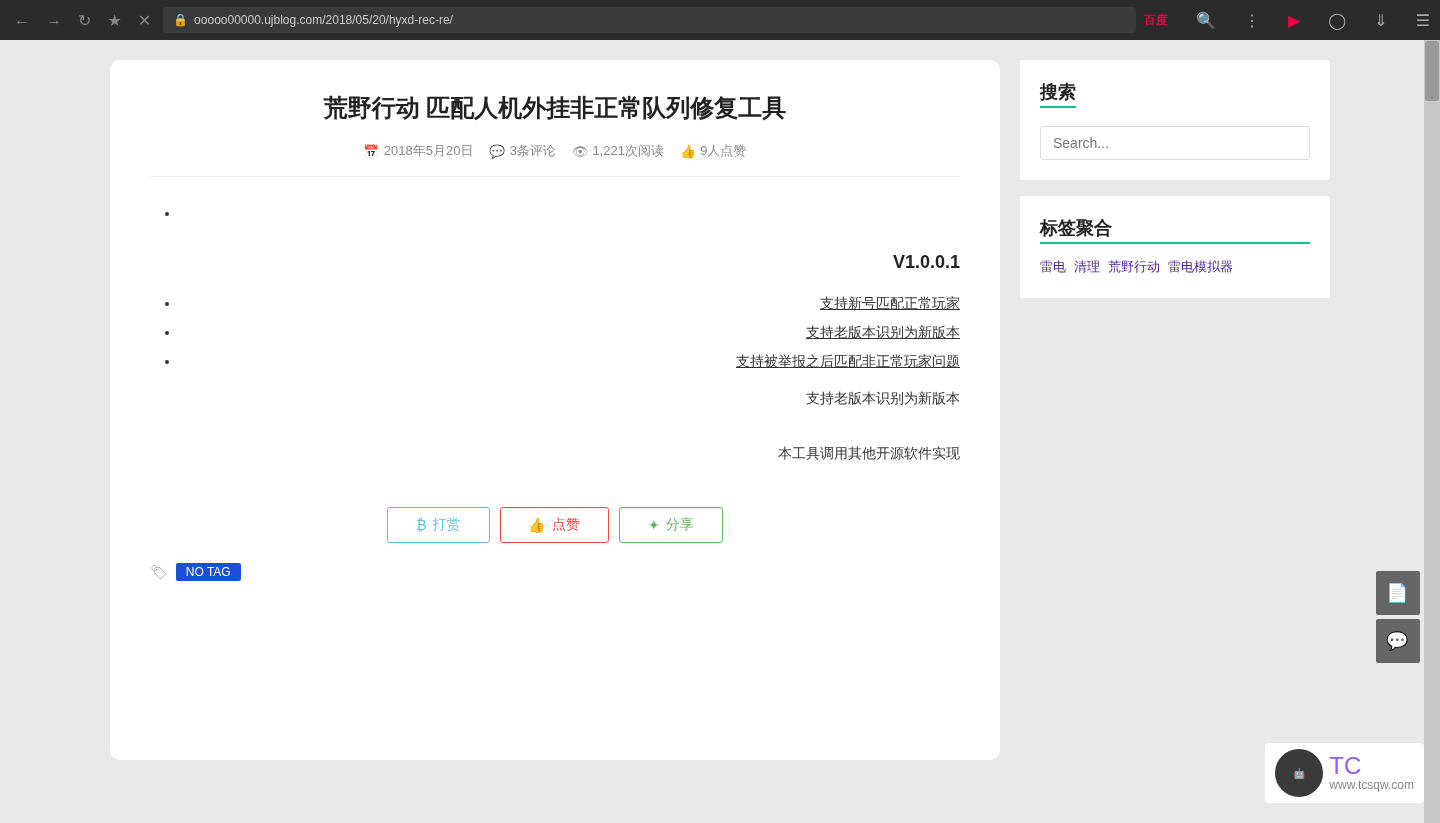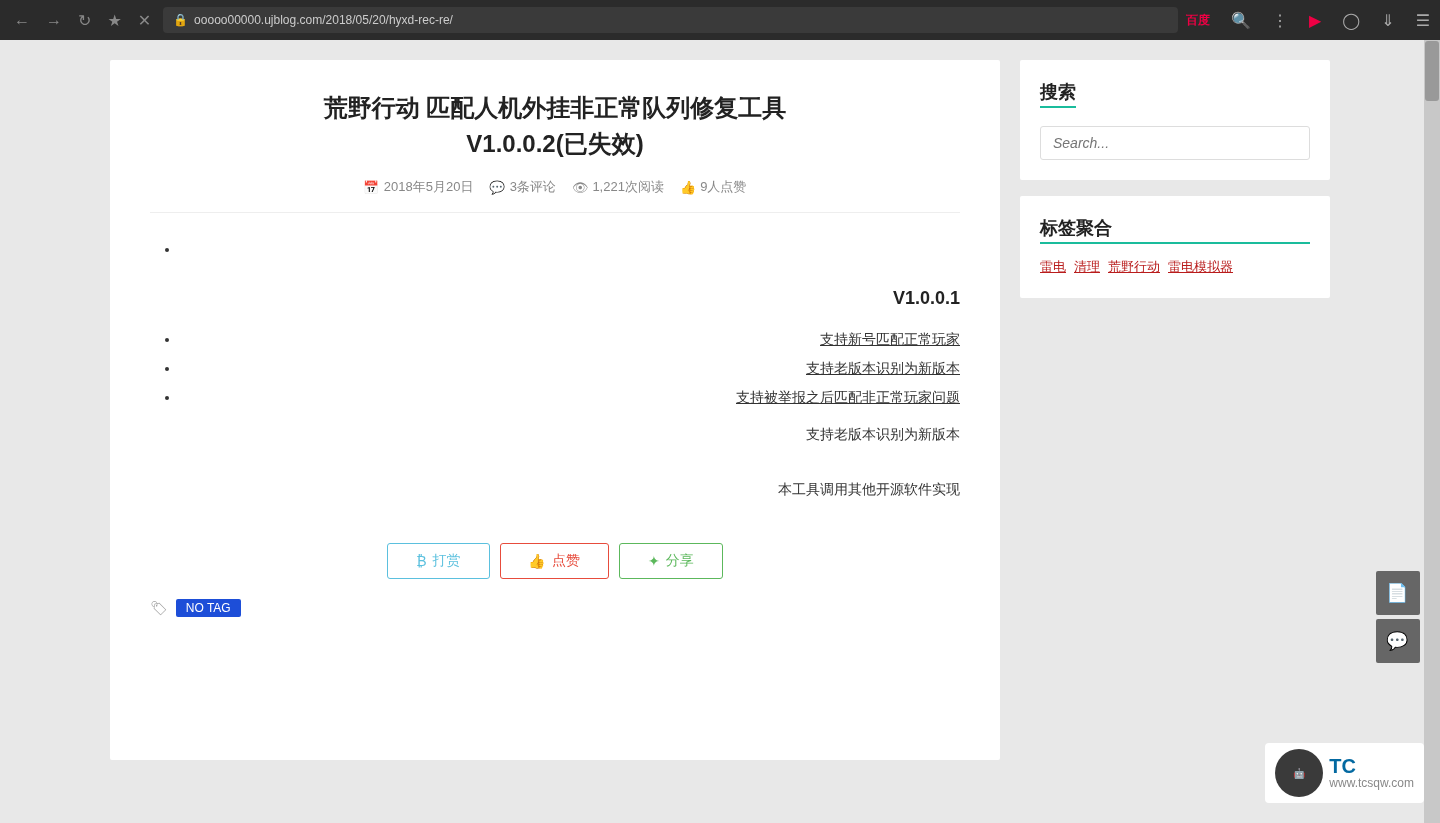--- a/index.html
+++ b/index.html
@@ -33,21 +33,21 @@
       display: flex;
       align-items: center;
       padding: 0 10px;
       color: #ccc;
       font-size: 12px;
     }
     .browser-lock-icon { color: #aaa; margin-right: 6px; font-size: 12px; }
     .browser-right-icons {
       display: flex;
       align-items: center;
-      gap: 21px;
+      gap: 28px;
       color: #aaa;
       font-size: 16px;
     }
     .browser-right-icons span { cursor: pointer; }
 
     
     .scrollbar-right {
       position: fixed;
       right: 0;
       top: 40px;
@@ -76,21 +76,21 @@
       max-width: 1260px;
       margin: 0 auto;
       gap: 20px;
       padding: 0 20px;
     }
 
     
     .main-article {
       flex: 1;
       background: #fff;
-      border-radius: 2px;
+      border-radius: 10px;
       padding: 30px 40px 30px 40px;
       min-height: 700px;
     }
 
     .article-title {
       text-align: center;
       font-size: 24px;
       font-weight: bold;
       color: #222;
       line-height: 1.5;
@@ -199,39 +199,37 @@
 
     .search-input {
       width: 100%;
       border: 1px solid #ddd;
       border-radius: 3px;
       padding: 8px 12px;
       font-size: 14px;
       color: #999;
       outline: none;
       margin-top: 6px;
-      font-style: italic;
     }
 
     .tags-widget .widget-title {
       display: block;
     }
 
     .tags-list {
       display: flex;
       flex-wrap: wrap;
       gap: 8px;
       margin-top: 12px;
     }
     .tag-item {
-      color: #b91c1c;
+      color: #4c1d95;
       font-size: 13px;
       cursor: pointer;
       padding: 2px 0;
-      text-decoration: underline;
     }
 
     
     .floating-buttons {
       position: fixed;
       right: 20px;
       bottom: 160px;
       display: flex;
       flex-direction: column;
       gap: 4px;
@@ -292,21 +290,20 @@
   <div class="scrollbar-thumb"></div>
 </div>
 
 <div class="page-wrapper">
   <div class="content-area">
 
     <div class="main-article">
 
       <h1 class="article-title">
         <span>荒野行动 匹配人机外挂非正常队列修复工具</span><br>
-        <span>V1.0.0.2(已失效)</span>
       </h1>
 
       <div class="article-meta">
         <span>
           <span>📅</span>
           <span>2018年5月20日</span>
         </span>
         <span>
           <span>💬</span>
           <span>3条评论</span>
@@ -393,17 +390,17 @@
   </div>
   <div class="float-btn">
     <span>💬</span>
   </div>
 </div>
 
 <div class="tc-watermark">
   <div style="display:flex; align-items:center; background:#fff; border-radius:4px; padding:6px 10px; gap:6px;">
     <div style="width:48px; height:48px; background:#3a3a3a; border-radius:50%; display:flex; align-items:center; justify-content:center; font-size:10px; color:#fff;">🤖</div>
     <div>
-      <div style="font-size:20px; font-weight:700; color:#0369a1; line-height:1;">TC</div>
+      <div style="font-size:24px; font-weight:400; color:#8b5cf6; line-height:1;">TC</div>
       <div style="font-size:12px; color:#888;">www.tcsqw.com</div>
     </div>
   </div>
 </div>
 
 </body></html>

